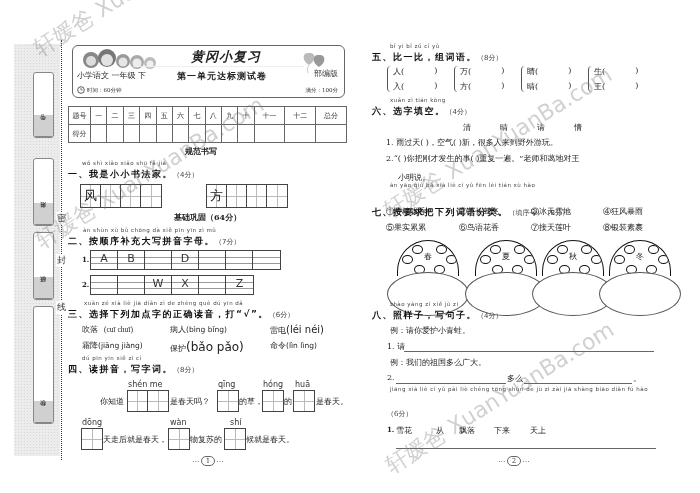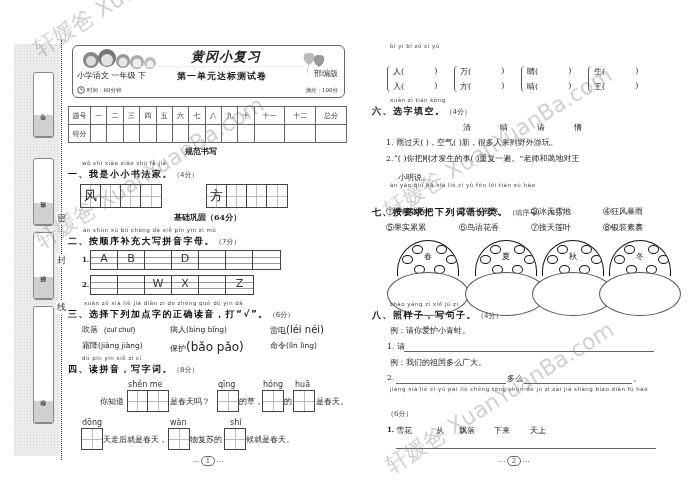--- a/index.html
+++ b/index.html
@@ -248,21 +248,21 @@
       </div>
     <div class="cell">
         <span>Z</span>
       </div>
   </div>
 
   <div class="pinyin" style="left:84px;top:300px;">xuǎn zé xià liè jiā diǎn zì de zhèng què dú yīn   dǎ</div>
   <div class="q-title" style="left:68px;top:308px;">
     <span>三、选择下列加点字的正确读音，打“√”。</span><span class="pts">（6分）</span>
   </div>
-  <div class="txt" style="left:82px;top:324px;"><span>吹落</span><span style="font-family:Liberation Sans, sans-serif;font-size:7.5px;padding-left:6px;">(cuī  chuī)</span></div>
+  <div class="txt" style="left:82px;top:324px;"><span>吹落</span><span style="font-family:Liberation Serif, serif;font-size:7.5px;padding-left:6px;">(cuī  chuī)</span></div>
   <div class="txt" style="left:170px;top:324px;"><span>病人</span><span style="font-family:'DejaVu Sans',sans-serif;font-size:7.5px;">(bìng  bǐng)</span></div>
   <div class="txt" style="left:270px;top:324px;"><span>雷电</span><span style="font-family:'DejaVu Sans',sans-serif;font-size:10px;">(léi  néi)</span></div>
   <div class="txt" style="left:82px;top:340px;"><span>霜降</span><span style="font-family:'DejaVu Sans',sans-serif;font-size:7.5px;">(jiāng  jiàng)</span></div>
   <div class="txt" style="left:170px;top:340px;"><span>保护</span><span style="font-family:'DejaVu Sans',sans-serif;font-size:12px;">(bǎo  pǎo)</span></div>
   <div class="txt" style="left:270px;top:340px;"><span>命令</span><span style="font-family:'DejaVu Sans',sans-serif;font-size:7.5px;">(lìn  lìng)</span></div>
 
   <div class="pinyin" style="left:82px;top:355px;">dú pīn yīn  xiě zì  cí</div>
   <div class="q-title" style="left:68px;top:363px;">
     <span>四、读拼音，写字词。</span><span class="pts">（8分）</span>
   </div>
@@ -305,20 +305,23 @@
     </div>
   <div class="txt" style="left:246px;top:434px;">候就是春天。</div>
 
   <div class="page-num" style="left:192px;top:456px;">
     <span>···</span>
       <span class="cloud">1</span>
       <span>···</span>
   </div>
 
   <div class="pinyin" style="left:390px;top:43px;">bǐ yi bǐ  zǔ cí yǔ</div>
+  <div class="q-title" style="left:372px;top:51px;">
+    <span>五、比一比，组词语。</span><span class="pts">（8分）</span>
+  </div>
   <div class="brace-group" style="left:387px;top:66px;">
     <div class="line">
         <span>人(</span>
         <span>)</span>
       </div>
     <div class="line">
         <span>入(</span>
         <span>)</span>
       </div>
   </div>

